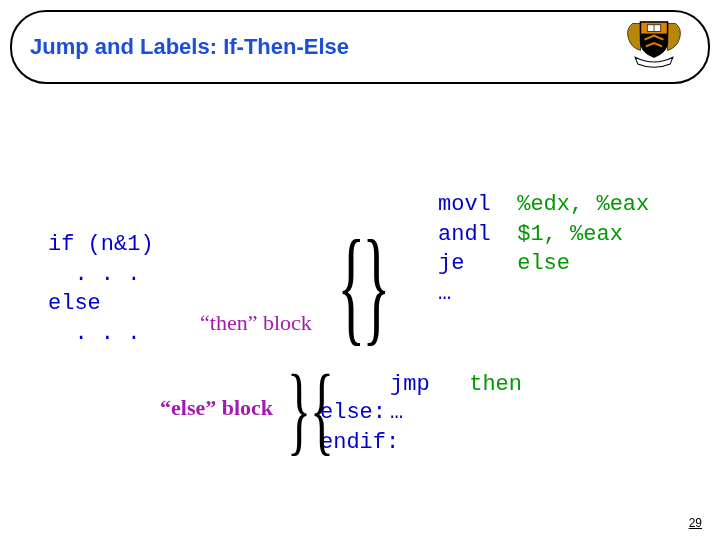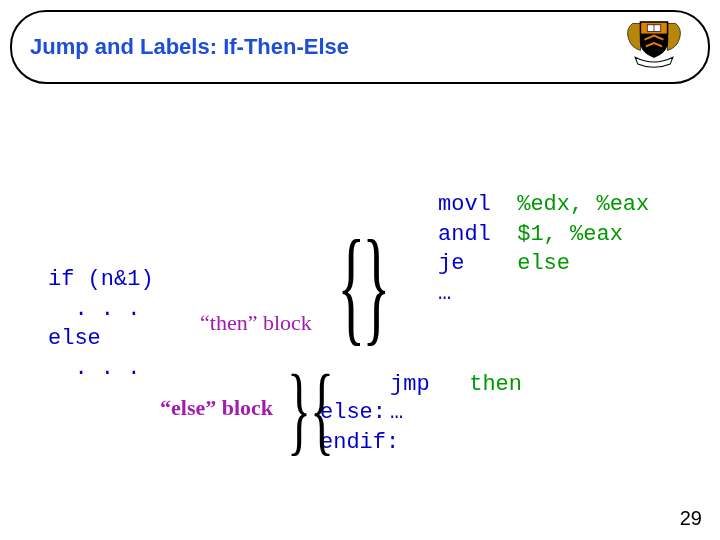--- a/index.html
+++ b/index.html
@@ -53,28 +53,28 @@
     font-family: "Times New Roman", Times, serif;
     font-size: 22px;
   }
   .blue { color: #0000cc; }
   .green { color: #009900; }
   .black { color: #a21caf; }
   .page-num {
     position: absolute;
     right: 18px;
     bottom: 10px;
-    font-size: 20px;
+    font-size: 12px;
     color: #000;
+    text-decoration: underline;
   }
   .c-code {
     position: absolute;
     top: 230px;
     left: 48px;
-    margin-top: 35px;
   }
   .asm1 {
     position: absolute;
     top: 190px;
     left: 390px;
     margin-left: 48px;
   }
   .asm2 {
     position: absolute;
     top: 370px;

